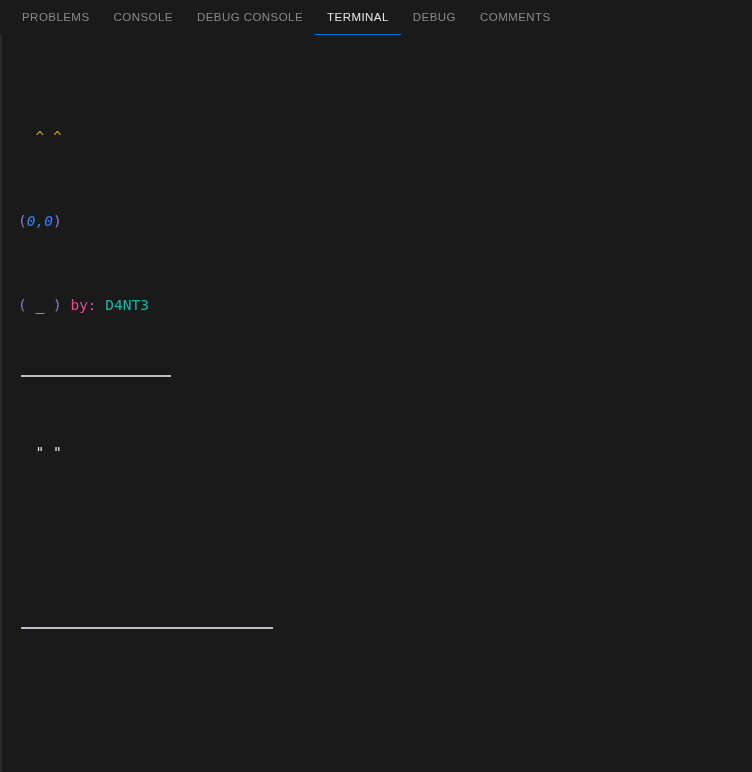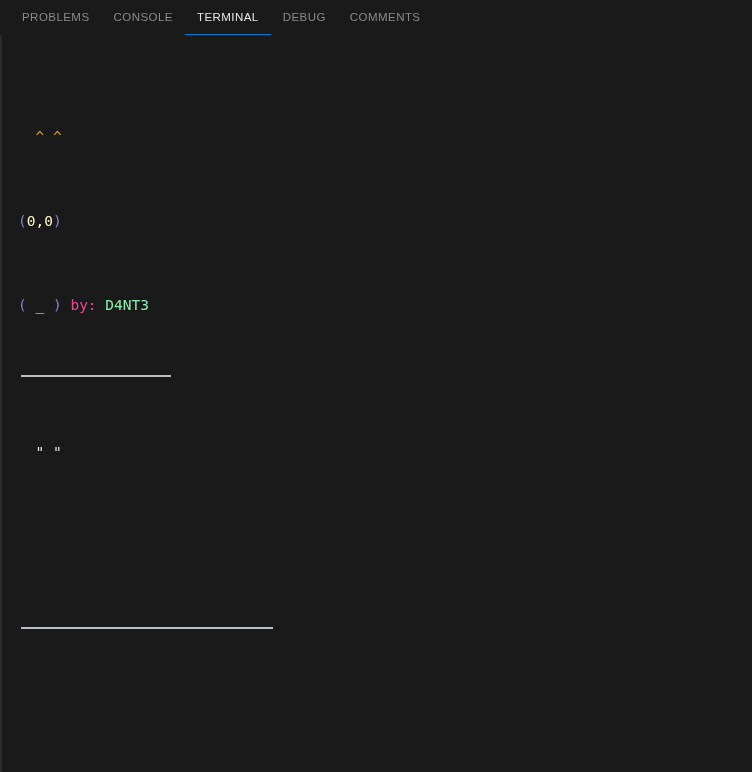--- a/index.html
+++ b/index.html
@@ -60,23 +60,23 @@
     font-size: 14.5px;
     line-height: 21px;
     color: #cfd2d6;
     white-space: pre;
   }
   .line { white-space: pre; min-height: 21px; }
 
   
   .c-ears    { color: #c9a227; }
   .c-paren   { color: #8a7fd4; }
-  .c-eyes    { color: #fef9c3; }
+  .c-eyes    { color: #3b82f6; font-style: italic; }
   .c-by      { color: #ec4899; }
-  .c-name    { color: #86efac; }
+  .c-name    { color: #14b8a6; }
   .c-white   { color: #e8e8e8; }
 
   .rule {
     height: 2px;
     background: #b9bdc4;
     margin-top: -4px;
     margin-bottom: 2px;
   }
   .rule.banner { width: 150px; margin-left: 3px; }
   .rule.menu   { width: 252px; margin-left: 3px; }
@@ -85,20 +85,23 @@
 </style>
 </head>
 <body>
 
 <div class="panel-tabs">
   <div class="tab">
       <span>PROBLEMS</span>
     </div>
   <div class="tab">
       <span>CONSOLE</span>
+    </div>
+  <div class="tab">
+      <span>DEBUG CONSOLE</span>
     </div>
   <div class="tab active">
       <span>TERMINAL</span>
     </div>
   <div class="tab">
       <span>DEBUG</span>
     </div>
   <div class="tab">
       <span>COMMENTS</span>
     </div>

